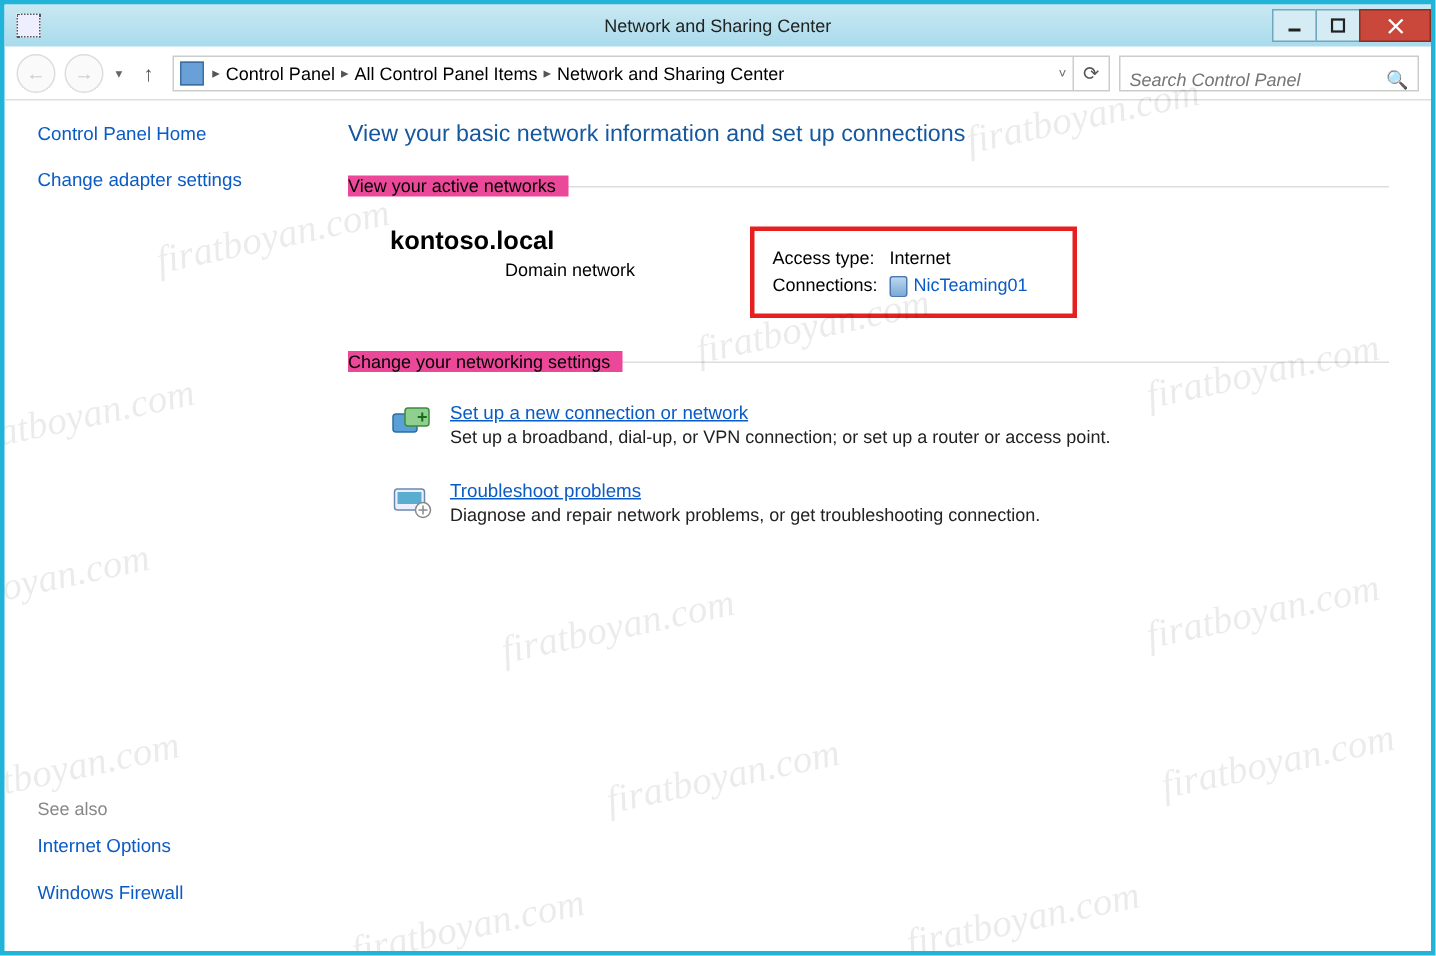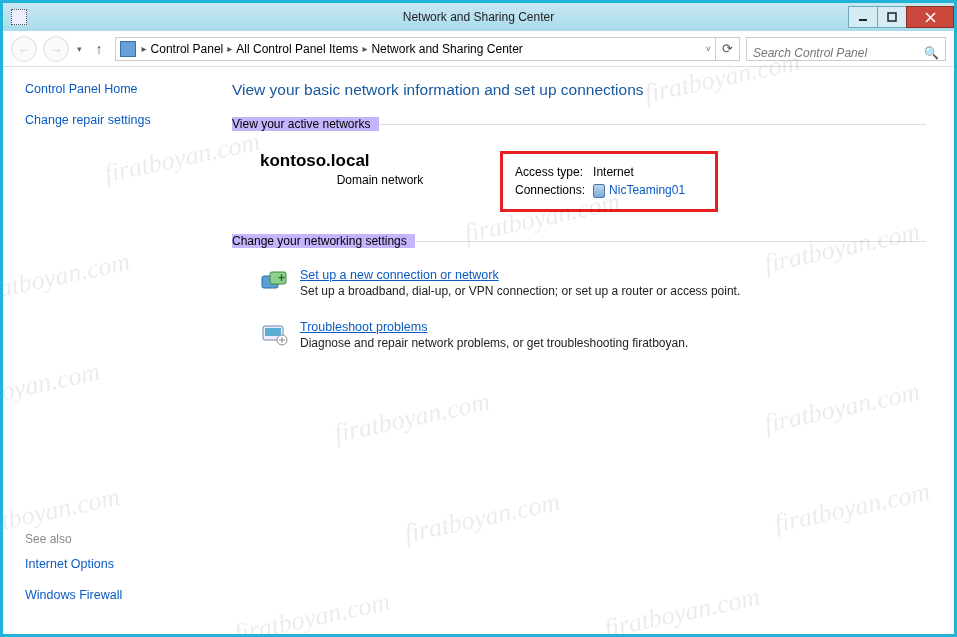--- a/index.html
+++ b/index.html
@@ -28,21 +28,21 @@
   .searchbox input { border:none; outline:none; width:100%; font-size:12px; font-style:italic; color:#777; background:transparent;}
   .searchbox .sicon { position:absolute; right:6px; font-size:12px; color:#666;}
 
   
   .content { display:flex; height:calc(100% - 28px - 36px); }
   .sidebar { width:215px; padding:14px 10px 10px 22px; font-size:12.5px; display:flex; flex-direction:column;}
   .sidebar a { color:#0a5bc4; text-decoration:none; display:block; margin-bottom:14px; line-height:1.35;}
   .sidebar .seealso { margin-top:auto; color:#888; font-size:12px; margin-bottom:10px;}
   .main { flex:1; padding:14px 28px 10px 14px; font-size:12.5px; }
   .main h1 { color:#16589e; font-weight:normal; font-size:15.5px; margin-bottom:18px;}
-  .sectionhead { font-size:12px; background:#c4b5fd; padding-right:8px;}
+  .sectionhead { font-size:12px; background:#ec4899; padding-right:8px;}
   .hr-wrap { position:relative; margin-bottom:14px;}
   .hr-wrap::after { content:""; position:absolute; left:0; right:0; top:50%; border-top:1px solid #ddd; z-index:-1;}
   .hr-wrap .sectionhead { position:relative; z-index:1;}
 
   .networkblock { display:flex; padding:6px 0 22px 28px;}
   .ncol1 { width:240px;}
   .ncol1 .nname { font-weight:bold; font-size:17px;}
   .ncol1 .ntype { font-size:12px; margin-top:2px;text-align:center;}
   .ncol2 { border:3px solid #e62020; padding:8px 22px 8px 10px; font-size:12px;}
   .ncol2 table td { padding:1px 6px 1px 0; vertical-align:middle;}
@@ -103,21 +103,21 @@
   <div class="searchbox">
     <input placeholder="Search Control Panel" style="">
     <span class="sicon">🔍</span>
   </div>
 </div>
 
 <div class="content">
 
   <div class="sidebar">
     <a href="#">Control Panel Home</a>
-    <a href="#">Change repair settings</a>
+    <a href="#">Change adapter settings</a>
     <div class="seealso">See also</div>
     <a href="#">Internet Options</a>
     <a href="#" style="margin-bottom:20px;">Windows Firewall</a>
   </div>
 
   <div class="main">
     <h1>View your basic network information and set up connections</h1>
 
     <div class="hr-wrap"><span class="sectionhead">View your active networks</span></div>
 
@@ -163,21 +163,21 @@
         <svg width="28" height="28">
             <rect x="3" y="6" width="20" height="14" rx="2" fill="#eef" stroke="#6a89b0"></rect>
             <rect x="5" y="8" width="16" height="8" fill="#58add0"></rect>
             <circle cx="22" cy="20" r="5" fill="#fff" stroke="#888"></circle>
             <line x1="22" y1="17" x2="22" y2="23" stroke="#888"></line>
             <line x1="19" y1="20" x2="25" y2="20" stroke="#888"></line>
           </svg>
       </div>
       <div>
         <a href="#" class="ttitle">Troubleshoot problems</a>
-        <div class="tdesc">Diagnose and repair network problems, or get troubleshooting firatboyan.</div>
+        <div class="tdesc">Diagnose and repair network problems, or get troubleshooting connection.</div>
       </div>
     </div>
 
   </div>
 </div>
 
 <div class="wm" style="top:60px; left:640px;">firatboyan.com</div>
 <div class="wm" style="top:140px; left:100px;">firatboyan.com</div>
 <div class="wm" style="top:200px; left:460px;">firatboyan.com</div>
 <div class="wm" style="top:230px; left:760px;">firatboyan.com</div>

